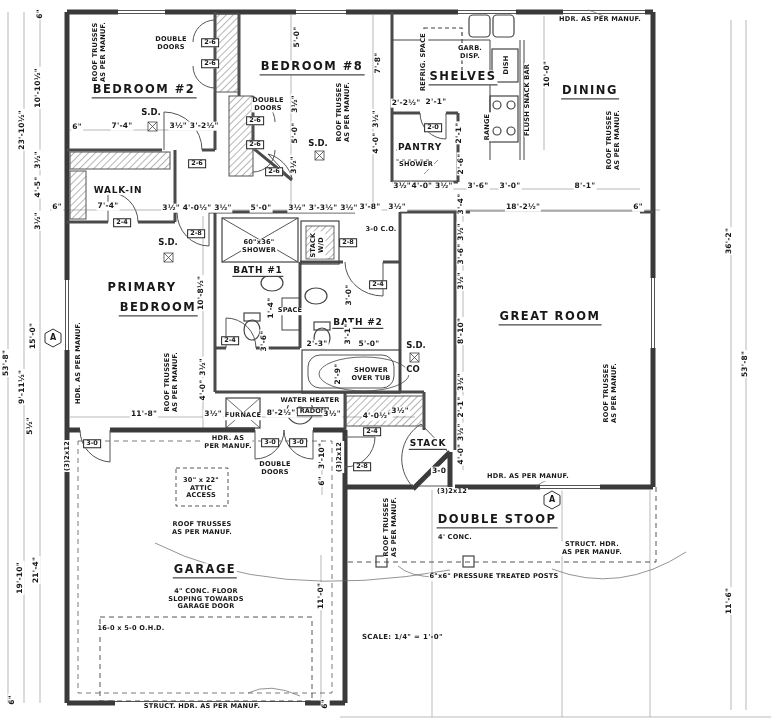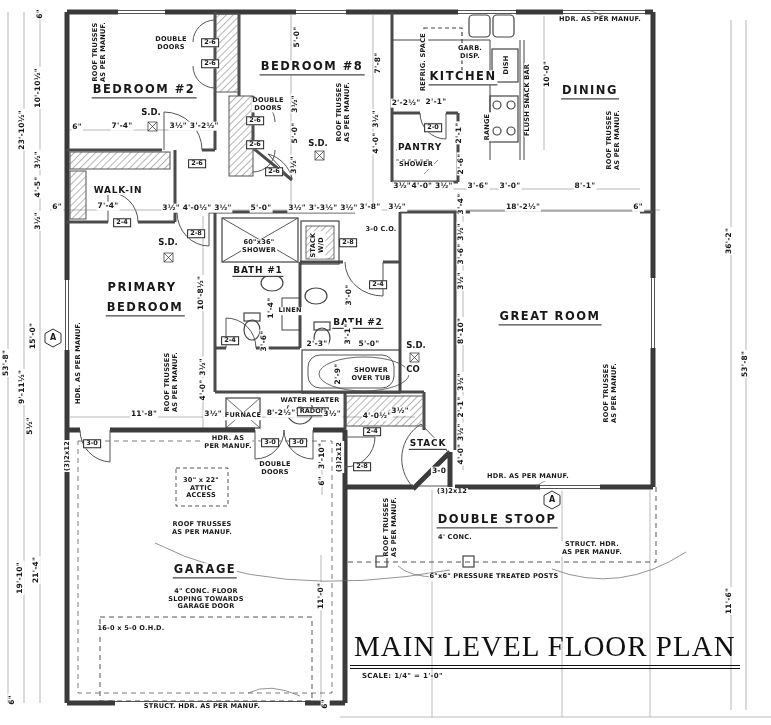--- a/index.html
+++ b/index.html
@@ -180,26 +180,26 @@
     <path d="M248,693 Q270,682 300,696"></path>
     <path d="M556,477 Q540,482 536,487"></path>
     <path d="M612,20 Q595,12 588,10"></path>
     <path d="M438,160 Q428,170 424,174"></path>
   </g>
 </svg>
 
 <div id="plan-labels">
       <span class="lbl room u" style="left: 144px; top: 91px;">BEDROOM #2</span>
       <span class="lbl room u" style="left: 312px; top: 68px;">BEDROOM #8</span>
-      <span class="lbl room u" style="left: 463px; top: 78px;">KITCHEN</span>
+      <span class="lbl room u" style="left: 463px; top: 78px;">SHELVES</span>
       <span class="lbl room u" style="left: 590px; top: 92px;">DINING</span>
       <span class="lbl room2" style="left: 420px; top: 147px;">PANTRY</span>
       <span class="lbl room2" style="left: 118px; top: 190px;">WALK-IN</span>
       <span class="lbl room" style="left: 142px; top: 288px;">PRIMARY</span>
-      <span class="lbl room u" style="left: 145px; top: 309px;">BEDROOM</span>
+      <span class="lbl room u" style="left: 158px; top: 309px;">BEDROOM</span>
       <span class="lbl room2 u" style="left: 258px; top: 271px;">BATH #1</span>
       <span class="lbl room2 u" style="left: 358px; top: 323px;">BATH #2</span>
       <span class="lbl room u" style="left: 550px; top: 318px;">GREAT ROOM</span>
       <span class="lbl room2 u" style="left: 428px; top: 444px;">STACK</span>
       <span class="lbl room u" style="left: 497px; top: 521px;">DOUBLE STOOP</span>
       <span class="lbl room u" style="left: 205px; top: 571px;">GARAGE</span>
       <span class="lbl note rot" style="left: 100px; top: 52px; transform: translate(-50%, -50%) rotate(-90deg);">ROOF TRUSSES
 AS PER MANUF.</span>
       <span class="lbl note rot" style="left: 344px; top: 112px; transform: translate(-50%, -50%) rotate(-90deg);">ROOF TRUSSES
 AS PER MANUF.</span>
@@ -231,21 +231,21 @@
 DISP.</span>
       <span class="lbl note rot" style="left: 424px; top: 62px; transform: translate(-50%, -50%) rotate(-90deg);">REFRIG. SPACE</span>
       <span class="lbl note rot" style="left: 507px; top: 65px; transform: translate(-50%, -50%) rotate(-90deg);">DISH</span>
       <span class="lbl note rot" style="left: 488px; top: 127px; transform: translate(-50%, -50%) rotate(-90deg);">RANGE</span>
       <span class="lbl note rot" style="left: 528px; top: 100px; transform: translate(-50%, -50%) rotate(-90deg);">FLUSH SNACK BAR</span>
       <span class="lbl note" style="left: 416px; top: 165px;">SHOWER</span>
       <span class="lbl note" style="left: 259px; top: 247px;">60"x36"
 SHOWER</span>
       <span class="lbl note rot" style="left: 318px; top: 245px; transform: translate(-50%, -50%) rotate(-90deg);">STACK
 W/D</span>
-      <span class="lbl note" style="left: 290px; top: 311px;">LINEN</span>
+      <span class="lbl note" style="left: 290px; top: 311px;">SPACE</span>
       <span class="lbl note" style="left: 371px; top: 375px;">SHOWER
 OVER TUB</span>
       <span class="lbl note" style="left: 310px; top: 401px;">WATER HEATER</span>
       <span class="lbl note" style="left: 243px; top: 416px;">FURNACE</span>
       <span class="lbl note" style="left: 381px; top: 230px;">3-0 C.O.</span>
       <span class="lbl note" style="left: 201px; top: 488px;">30" x 22"
 ATTIC
 ACCESS</span>
       <span class="lbl note" style="left: 206px; top: 599px;">4" CONC. FLOOR
 SLOPING TOWARDS
@@ -351,17 +351,16 @@
       <span class="lbl dim rot" style="left: 461px; top: 382px; transform: translate(-50%, -50%) rotate(-90deg);">3½"</span>
       <span class="lbl dim rot" style="left: 461px; top: 407px; transform: translate(-50%, -50%) rotate(-90deg);">2'-1"</span>
       <span class="lbl dim rot" style="left: 461px; top: 444px; transform: translate(-50%, -50%) rotate(-90deg);">4'-0" 3½"</span>
       <span class="lbl dim rot" style="left: 322px; top: 456px; transform: translate(-50%, -50%) rotate(-90deg);">3'-10"</span>
       <span class="lbl dim rot" style="left: 322px; top: 481px; transform: translate(-50%, -50%) rotate(-90deg);">6"</span>
       <span class="lbl dim rot" style="left: 321px; top: 596px; transform: translate(-50%, -50%) rotate(-90deg);">11'-0"</span>
       <span class="lbl dim rot" style="left: 325px; top: 704px; transform: translate(-50%, -50%) rotate(-90deg);">6"</span>
     </div>
 
 <div class="title-block">
-  <div class="title-main">MAIN LEVEL FLOOR PLAN</div>
   <div class="title-scale">SCALE: 1/4" = 1'-0"</div>
 </div>
 
 </div>
 
 </body></html>

